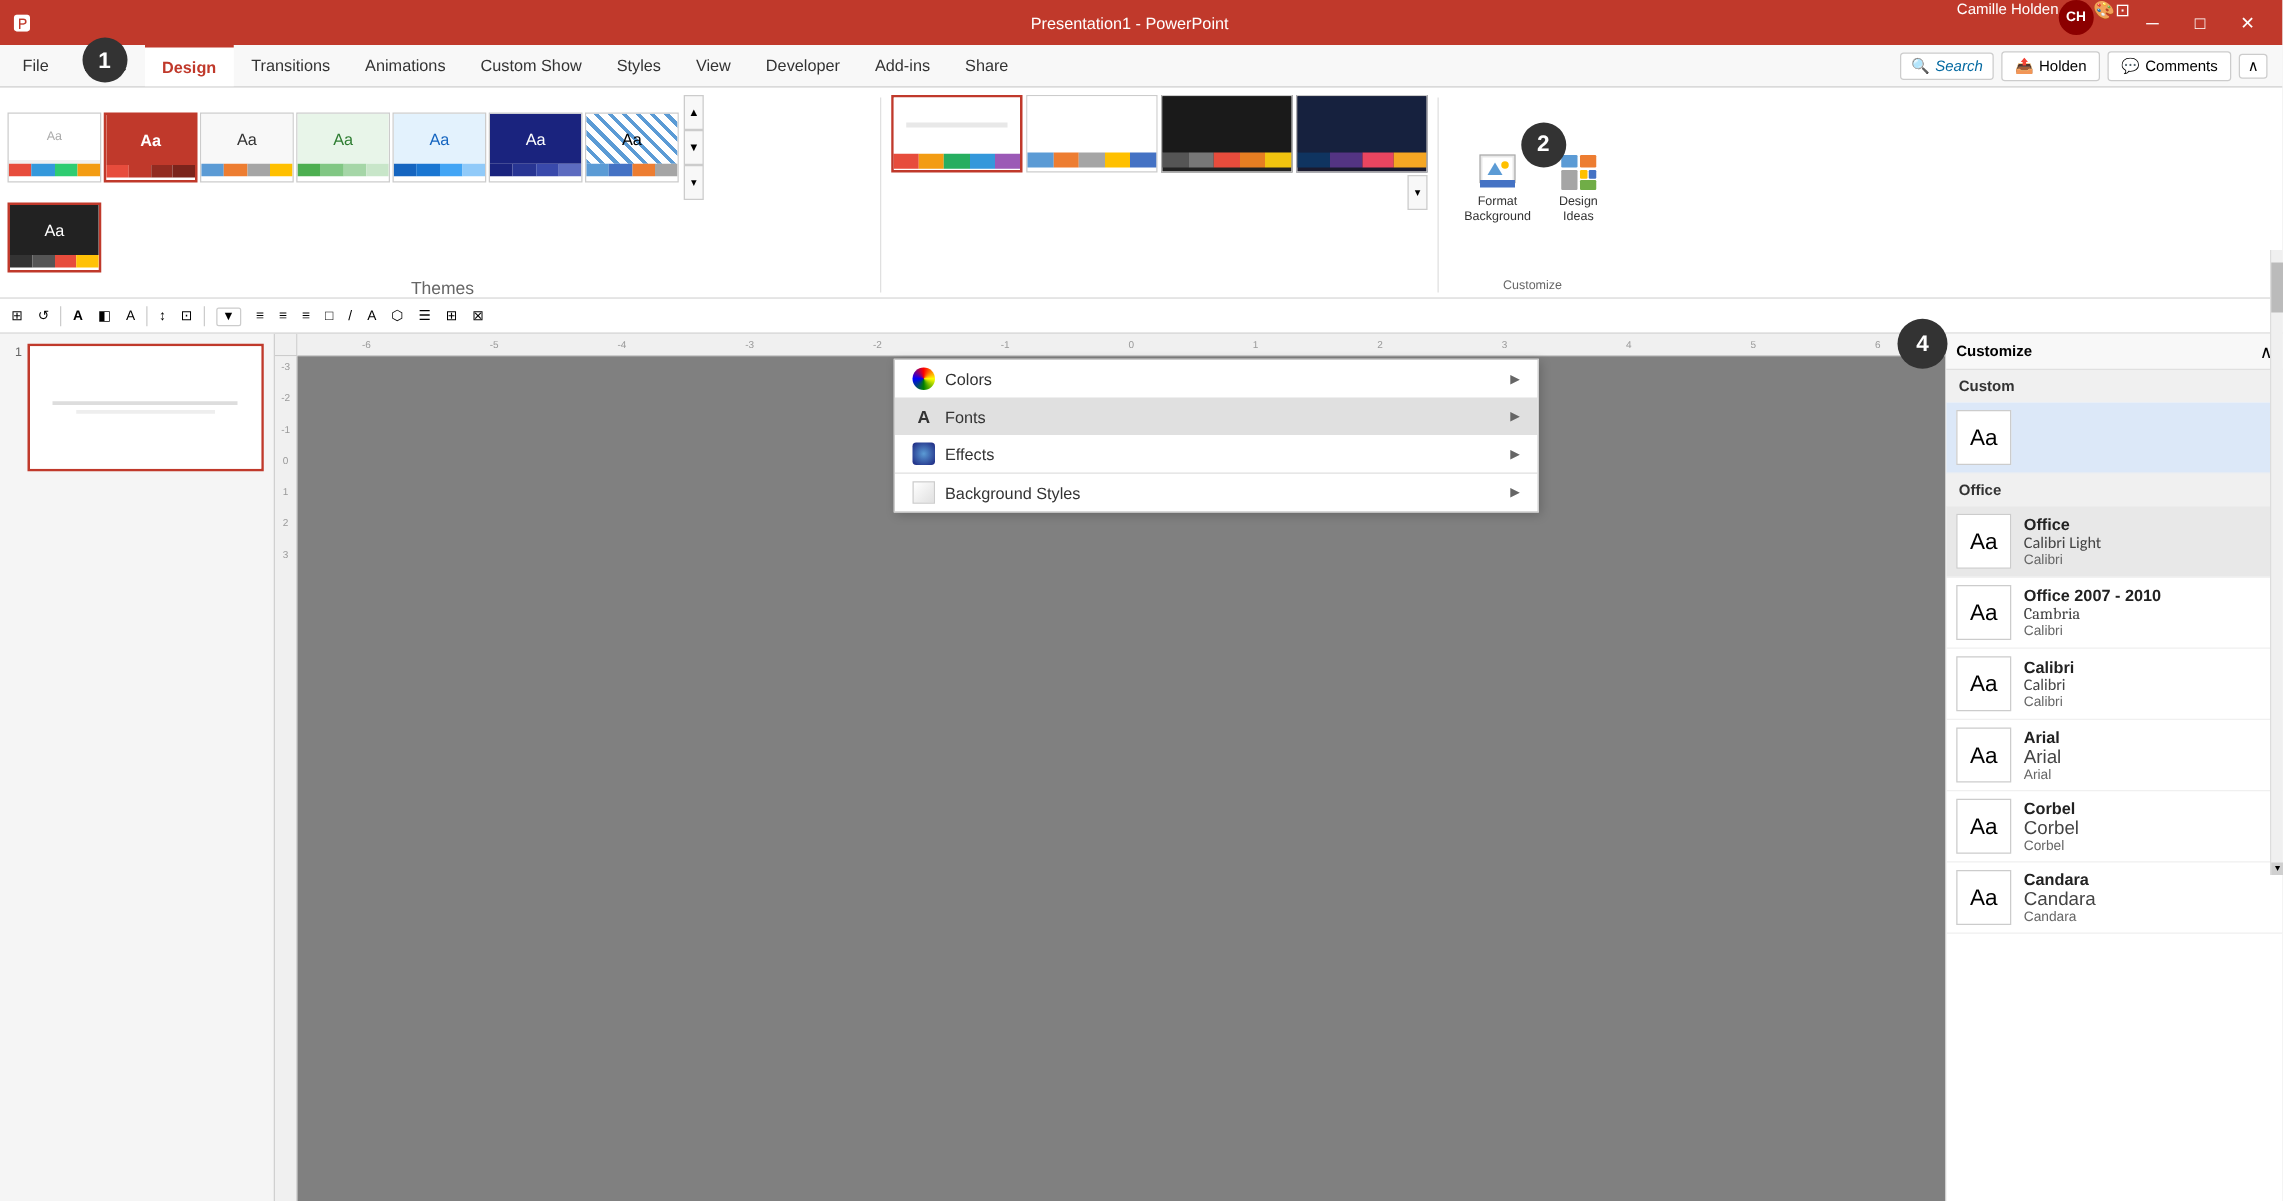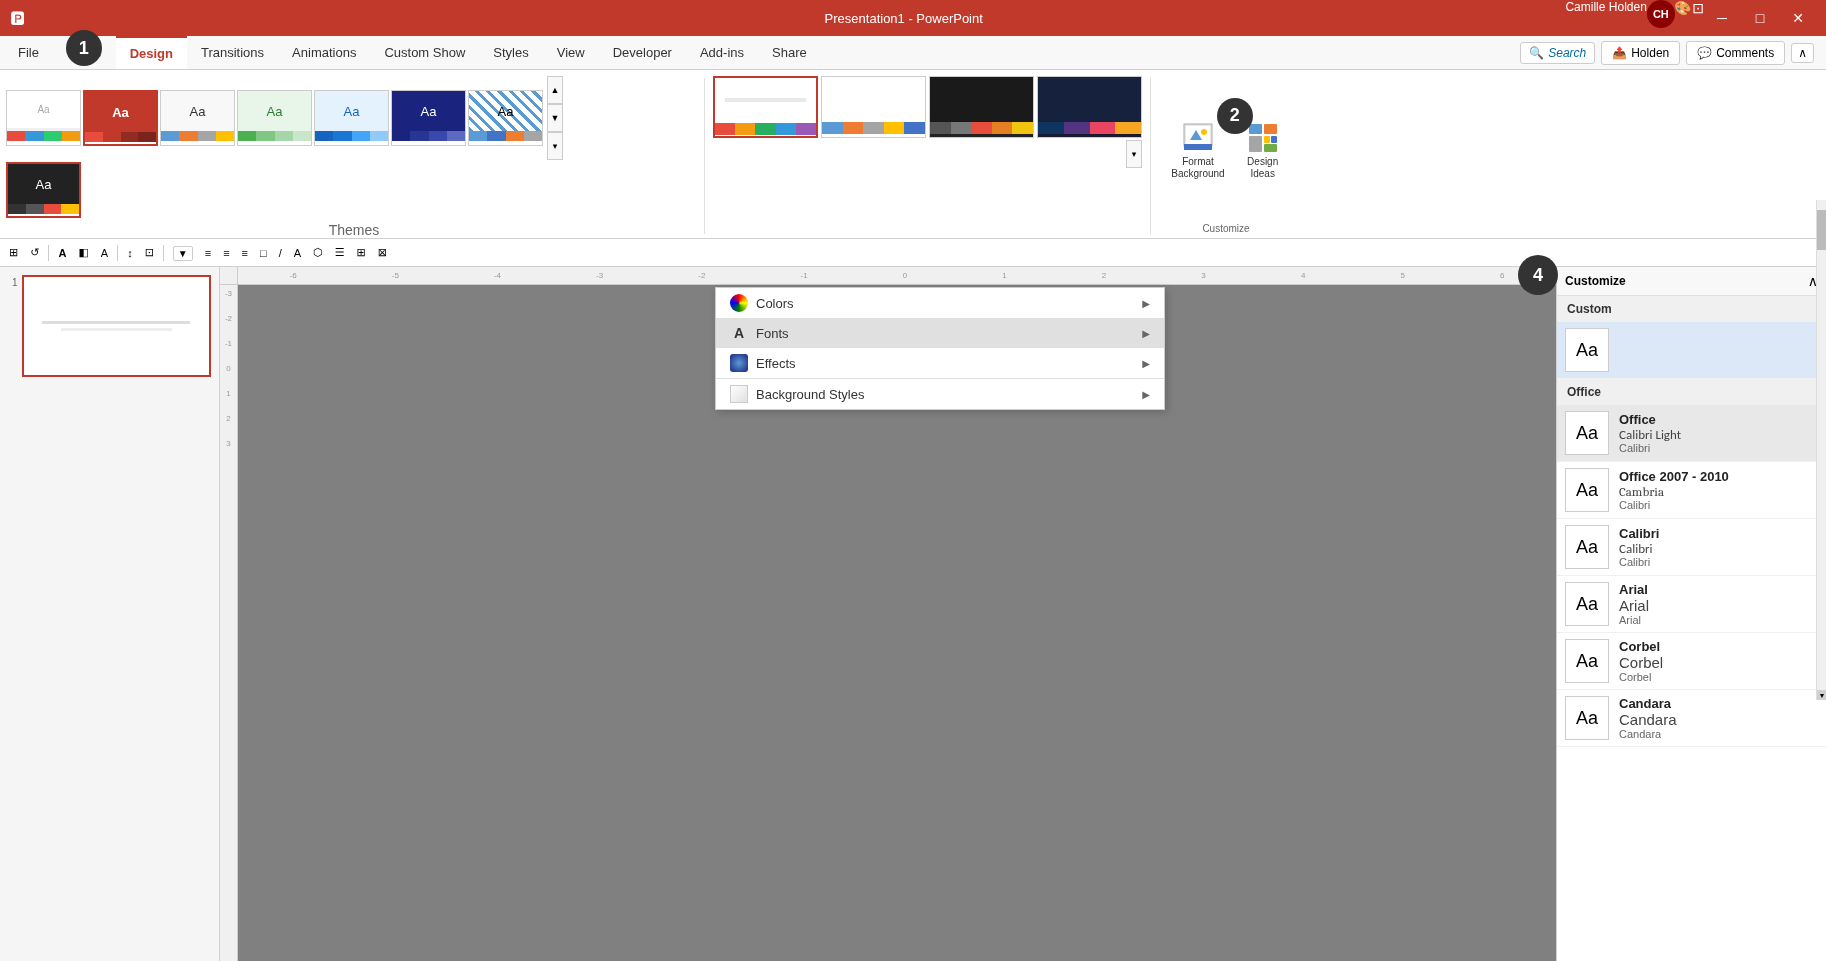--- a/index.html
+++ b/index.html
@@ -429,21 +429,21 @@
       </div>
       <div class="canvas-scroll">
 
         <div class="step-circle" style="position:absolute; left:480px; top:20px; z-index:300;">
           <span>3</span>
         </div>
       </div>
     </div>
   </div>
 
-  <div class="dropdown-menu" style="position:absolute; left:715px; top:287px; width:450px; z-index:500;">
+  <div class="dropdown-menu" style="position:absolute; left:715px; top:287px; width:516px; z-index:500;">
     <div class="dropdown-item">
       <div class="item-icon" style="width:18px; height:18px; border-radius:50%; background: conic-gradient(red, yellow, green, blue, red);"></div>
       <span>Colors</span>
       <span class="chevron">▶</span>
     </div>
     <div class="dropdown-item selected" style="background:#e0e0e0;">
       <div class="item-icon" style="width:18px; height:18px; display:flex; align-items:center; justify-content:center; font-size:14px; font-weight:bold; color:#333;">A</div>
       <span>Fonts</span>
       <span class="chevron">▶</span>
     </div>

